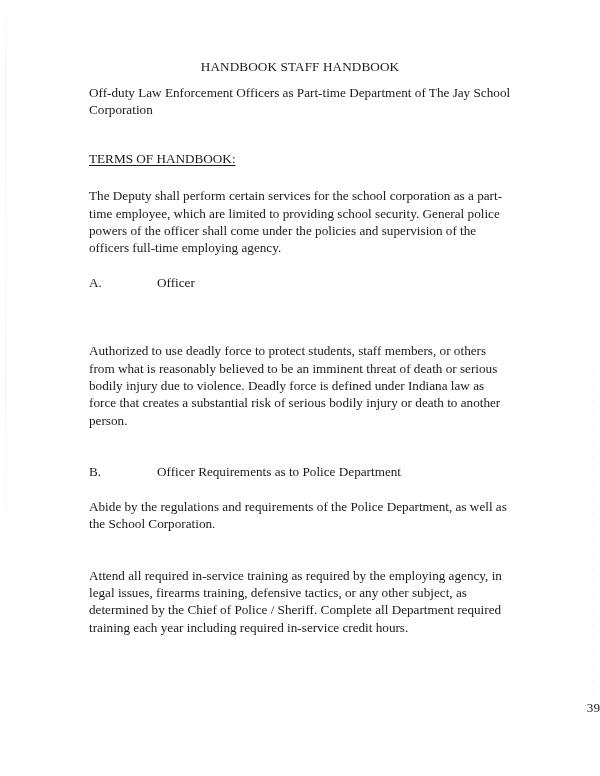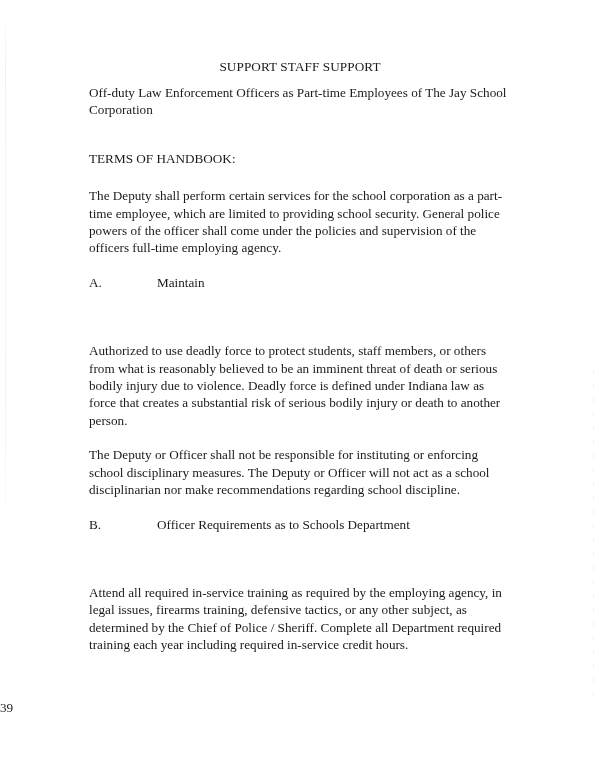--- a/index.html
+++ b/index.html
@@ -66,97 +66,98 @@
     line-height: 17.4px;
     text-align: left;
   }
   .gap-sm { height: 17px; }
   .gap-md { height: 20px; }
   .gap-lg { height: 30px; }
   .section-heading {
     margin: 0;
     font-size: 13.2px;
     line-height: 17.4px;
+    text-decoration: underline;
     text-underline-offset: 2px;
     display: inline-block;
   }
   .lettered {
     margin: 0;
     font-size: 13.2px;
     line-height: 17.4px;
     display: flex;
   }
   .lettered .marker {
     width: 68px;
     flex: 0 0 68px;
   }
   .page-number {
     position: absolute;
     top: 700px;
     left: 0;
     width: 600px;
-    text-align: left;
+    text-align: right;
     font-size: 13.2px;
     font-family: Liberation Serif, serif;
   }
 </style>
 </head>
 <body>
 
 <div class="page">
 
   <div class="scan-edge-left"></div>
   <div class="scan-edge-right"></div>
 
-  <div class="doc-title">SUPPORT STAFF SUPPORT</div>
+  <div class="doc-title">HANDBOOK STAFF HANDBOOK</div>
 
   <div class="content">
 
-    <p class="para">Off-duty Law Enforcement Officers as Part-time Employees of The Jay School Corporation</p>
+    <p class="para">Off-duty Law Enforcement Officers as Part-time Department of The Jay School Corporation</p>
 
     <div class="gap-lg"></div>
 
     <div>
       <span class="section-heading">TERMS OF HANDBOOK:</span>
     </div>
 
     <div class="gap-md"></div>
 
     <p class="para">The Deputy shall perform certain services for the school corporation as a part-time employee, which are limited to providing school security. General police powers of the officer shall come under the policies and supervision of the officers full-time employing agency.</p>
 
     <div class="gap-sm"></div>
 
     <div class="lettered">
       <span class="marker">A.</span>
-      <span>Maintain</span>
+      <span>Officer</span>
     </div>
 
     <div class="gap-sm"></div>
 
 
     <div class="gap-sm"></div>
 
 
     <div class="gap-sm"></div>
 
     <p class="para">Authorized to use deadly force to protect students, staff members, or others from what is reasonably believed to be an imminent threat of death or serious bodily injury due to violence. Deadly force is defined under Indiana law as force that creates a substantial risk of serious bodily injury or death to another person.</p>
 
     <div class="gap-sm"></div>
 
-    <p class="para">The Deputy or Officer shall not be responsible for instituting or enforcing school disciplinary measures. The Deputy or Officer will not act as a school disciplinarian nor make recommendations regarding school discipline.</p>
 
     <div class="gap-sm"></div>
 
     <div class="lettered">
       <span class="marker">B.</span>
-      <span>Officer Requirements as to Schools Department</span>
+      <span>Officer Requirements as to Police Department</span>
     </div>
 
     <div class="gap-sm"></div>
 
+    <p class="para">Abide by the regulations and requirements of the Police Department, as well as the School Corporation.</p>
 
     <div class="gap-sm"></div>
 
 
     <div class="gap-sm"></div>
 
     <p class="para">Attend all required in-service training as required by the employing agency, in legal issues, firearms training, defensive tactics, or any other subject, as determined by the Chief of Police / Sheriff.  Complete all Department required training each year including required in-service credit hours.</p>
 
   </div>
 

